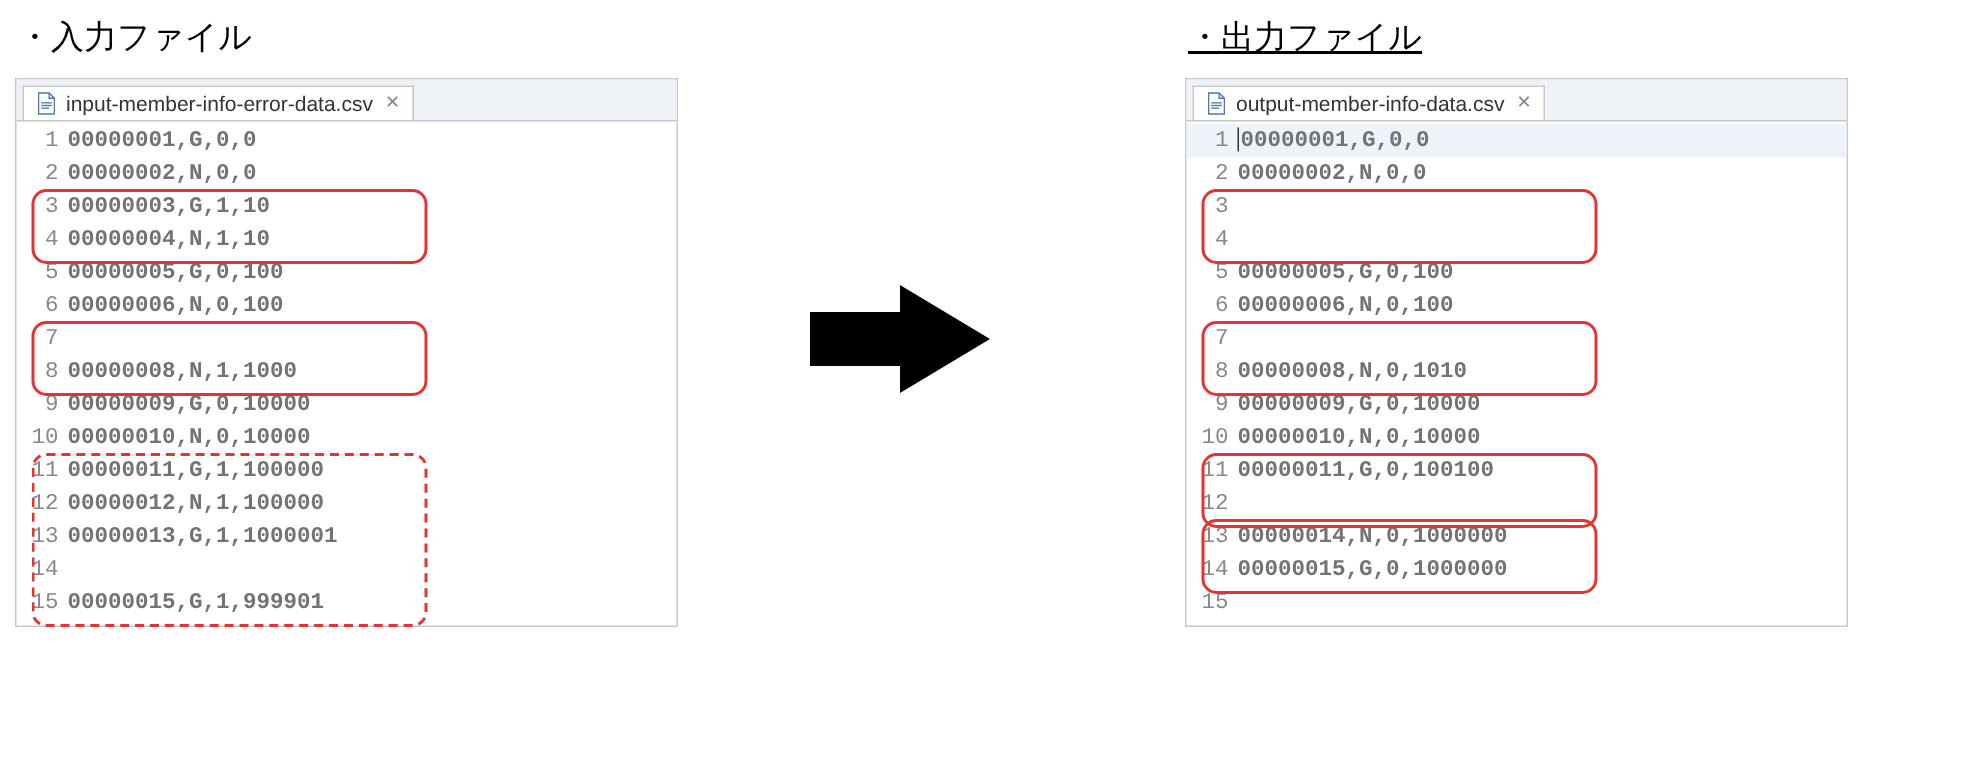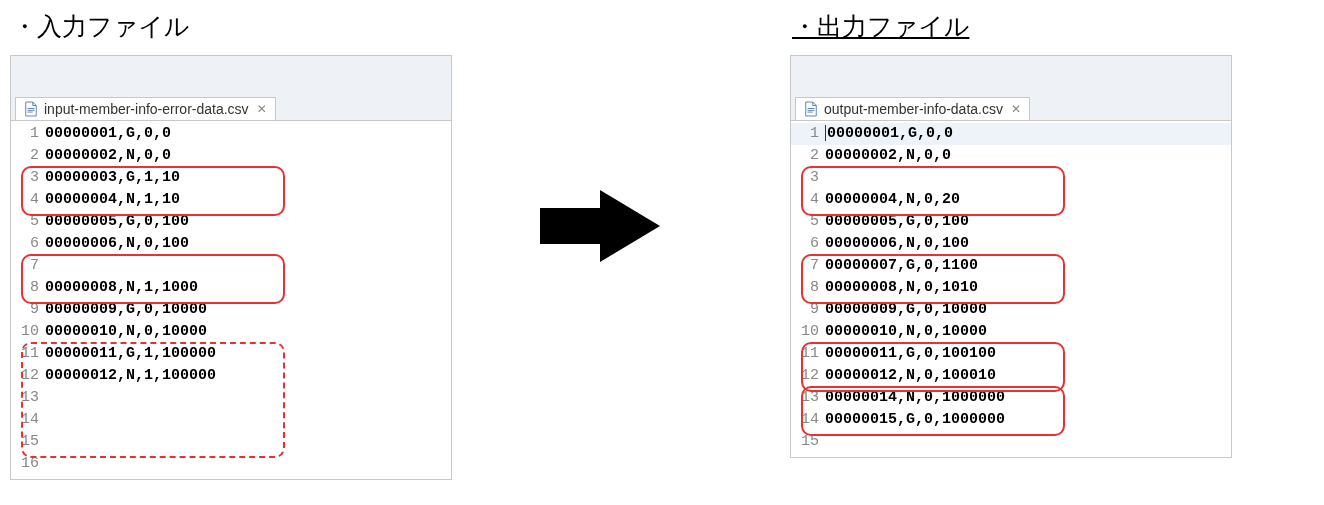--- a/index.html
+++ b/index.html
@@ -13,47 +13,46 @@
   .container {
     display: flex;
     align-items: flex-start;
   }
   .panel {
     position: relative;
   }
   .panel-left { width: 460px; }
   .panel-right { width: 460px; text-decoration: underline; }
   .heading {
-    font-size: 25px;
+    font-size: 22px;
     margin: 0 0 12px 2px;
     color: #000;
   }
   .editor {
     border: 1px solid #c8c8c8;
     background: #fff;
     width: 440px;
     display: inline-block;
   }
   .tabbar {
     display: flex;
     background: #eef2f6;
     border-bottom: 1px solid #c8c8c8;
     padding: 4px 4px 0 4px;
   }
   .tab {
     display: flex;
-    align-items: center;
+    align-items: flex-start;
     gap: 6px;
     background: #fff;
     border: 1px solid #c8c8c8;
     border-bottom: none;
     padding: 3px 8px;
     font-size: 14px;
     color: #333;
-    margin-top: 37px;
   }
   .file-icon {
     width: 14px;
     height: 16px;
   }
   .x-icon {
     font-size: 12px;
     color: #888;
     margin-left: 2px;
   }
@@ -75,21 +74,21 @@
     width: 28px;
     text-align: right;
     color: #888;
     padding-right: 6px;
     user-select: none;
     flex-shrink: 0;
   }
   .txt {
     white-space: pre;
     font-weight: 600;
-    color: #000000;
+    color: #737373;
     text-align: right;
   }
   .boxes {
     position: absolute;
     top: 0; left: 0; right: 0; bottom: 0;
     pointer-events: none;
   }
   .hl {
     position: absolute;
     border: 2.5px solid #e53232;
@@ -186,30 +185,28 @@
           <div class="row">
             <span class="ln">11</span>
             <span class="txt">00000011,G,1,100000</span>
           </div>
           <div class="row">
             <span class="ln">12</span>
             <span class="txt">00000012,N,1,100000</span>
           </div>
           <div class="row">
             <span class="ln">13</span>
+            <span class="txt">00000013,G,1,1000001</span>
           </div>
           <div class="row">
             <span class="ln">14</span>
           </div>
           <div class="row">
             <span class="ln">15</span>
-          </div>
-          <div class="row">
-            <span class="ln">16</span>
-            <span class="txt"></span>
+            <span class="txt">00000015,G,1,999901</span>
           </div>
         </div>
     </div>
   </div>
 
   <div class="arrow-wrap">
     <svg class="arrow" viewBox="0 0 120 72">
       <polygon points="0,18 60,18 60,0 120,36 60,72 60,54 0,54" fill="#000"></polygon>
     </svg>
   </div>
@@ -245,53 +242,50 @@
           </div>
           <div class="row">
             <span class="ln">2</span>
             <span class="txt">00000002,N,0,0</span>
           </div>
           <div class="row">
             <span class="ln">3</span>
           </div>
           <div class="row">
             <span class="ln">4</span>
-            <span class="txt">00000004,N,0,20</span>
           </div>
           <div class="row">
             <span class="ln">5</span>
             <span class="txt">00000005,G,0,100</span>
           </div>
           <div class="row">
             <span class="ln">6</span>
             <span class="txt">00000006,N,0,100</span>
           </div>
           <div class="row">
             <span class="ln">7</span>
-            <span class="txt">00000007,G,0,1100</span>
           </div>
           <div class="row">
             <span class="ln">8</span>
             <span class="txt">00000008,N,0,1010</span>
           </div>
           <div class="row">
             <span class="ln">9</span>
             <span class="txt">00000009,G,0,10000</span>
           </div>
           <div class="row">
             <span class="ln">10</span>
             <span class="txt">00000010,N,0,10000</span>
           </div>
           <div class="row">
             <span class="ln">11</span>
             <span class="txt">00000011,G,0,100100</span>
           </div>
           <div class="row">
             <span class="ln">12</span>
-            <span class="txt">00000012,N,0,100010</span>
           </div>
           <div class="row">
             <span class="ln">13</span>
             <span class="txt">00000014,N,0,1000000</span>
           </div>
           <div class="row">
             <span class="ln">14</span>
             <span class="txt">00000015,G,0,1000000</span>
           </div>
           <div class="row">

